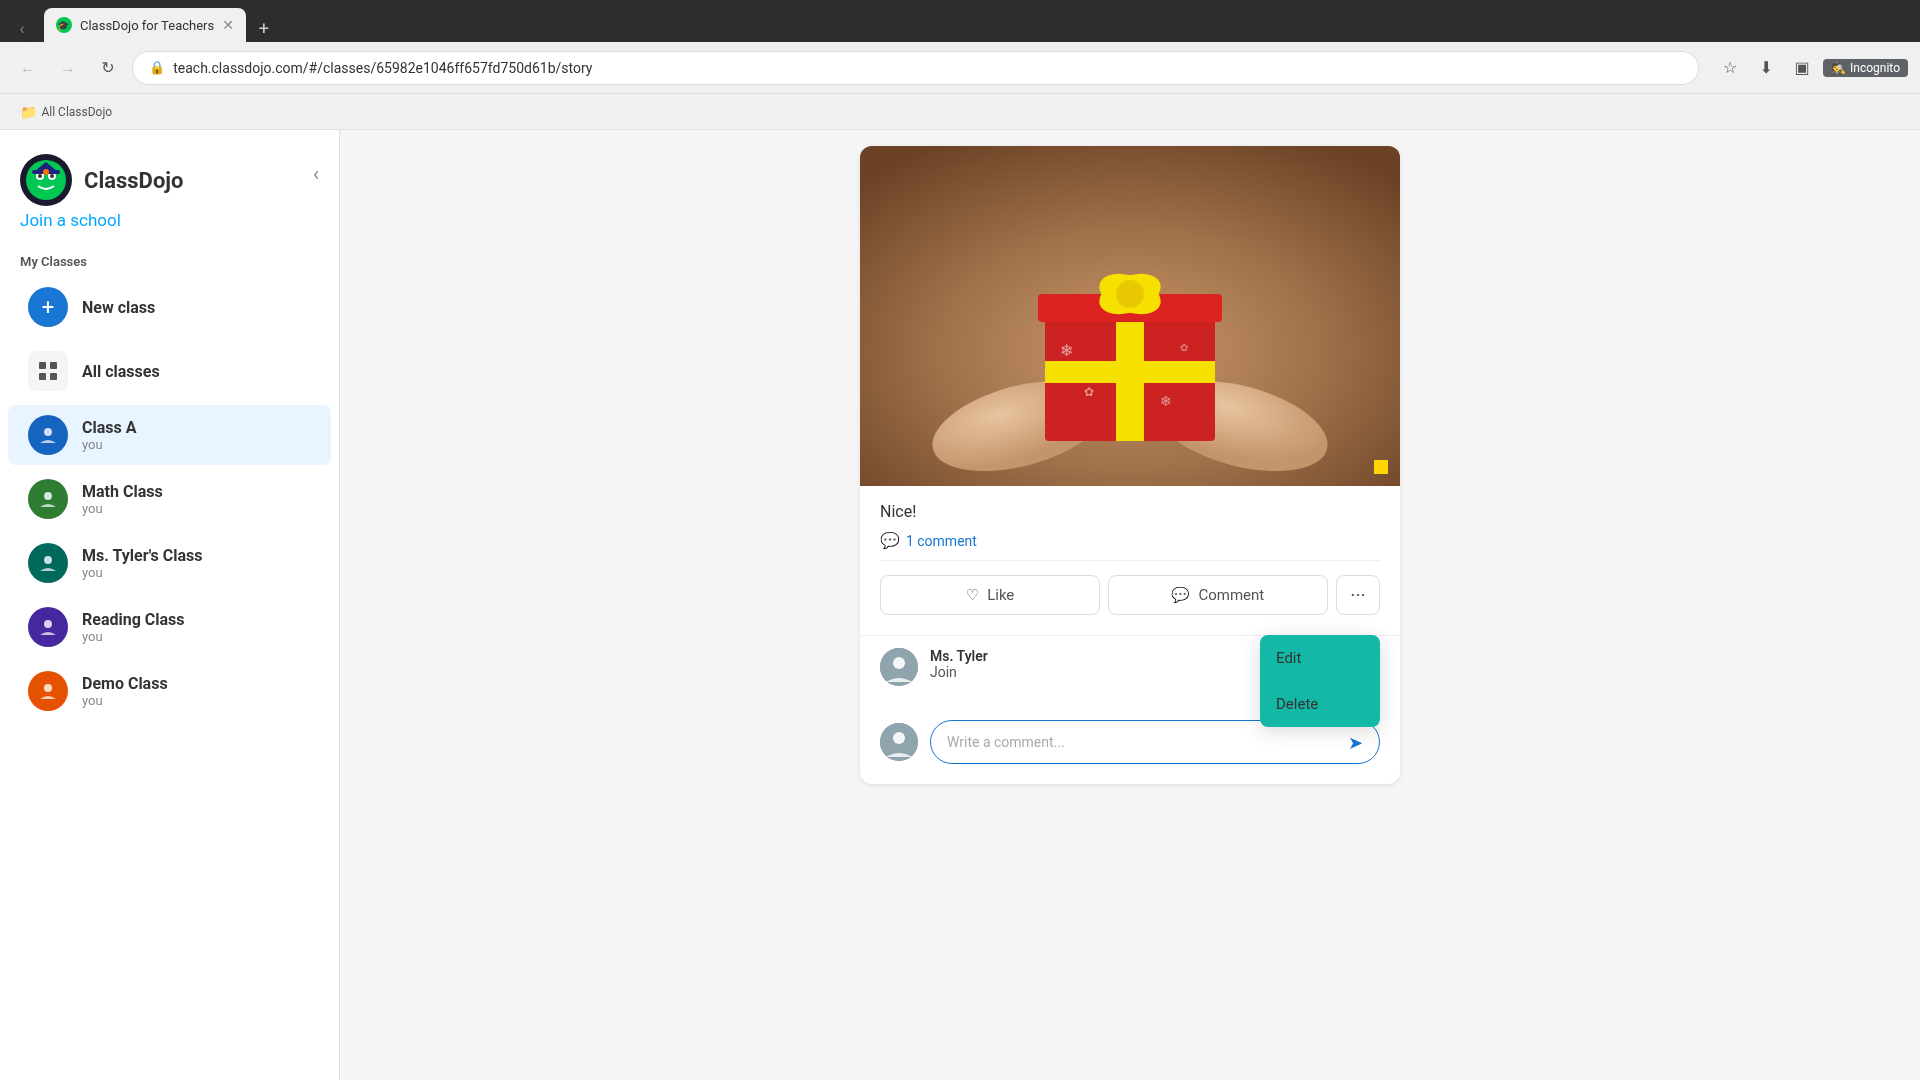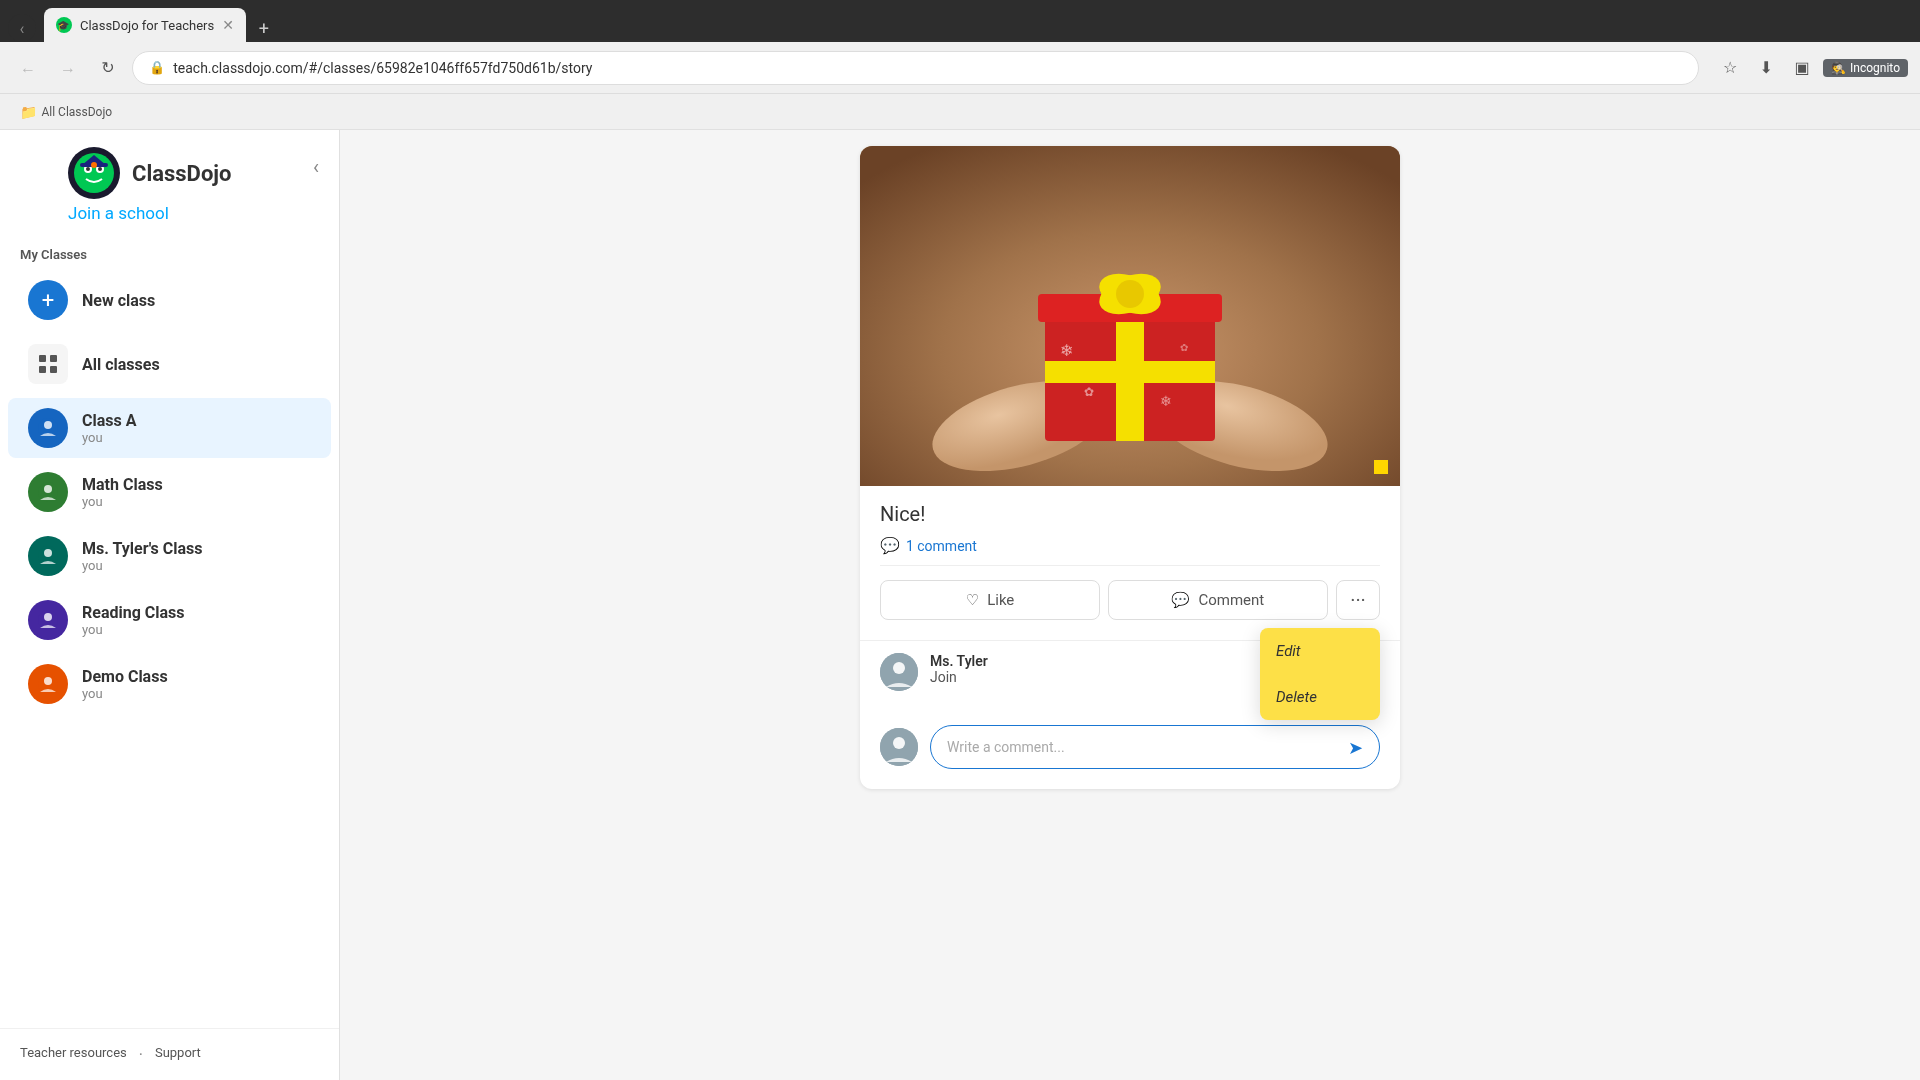--- a/index.html
+++ b/index.html
@@ -29,21 +29,21 @@
 
     .bookmarks-bar { background: #f0f0f0; height: 36px; display: flex; align-items: center; padding: 0 12px; border-bottom: 1px solid #e0e0e0; }
     .bookmark-item { font-size: 12px; color: #555; display: flex; align-items: center; gap: 4px; padding: 4px 8px; border-radius: 4px; cursor: pointer; }
     .bookmarks-folder-icon { font-size: 14px; }
 
     
     .app { display: flex; height: calc(1080px - 130px); }
 
     
     .sidebar { width: 340px; background: white; border-right: 1px solid #e0e0e0; display: flex; flex-direction: column; overflow-y: auto; flex-shrink: 0; }
-    .sidebar-header { padding: 17px 20px 16px; display: flex; align-items: flex-start; justify-content: space-between; margin-left: 48px; }
+    .sidebar-header { padding: 24px 20px 16px; display: flex; align-items: flex-start; justify-content: space-between; }
     .logo-area { display: flex; flex-direction: column; gap: 4px; }
     .logo-row { display: flex; align-items: center; gap: 12px; }
     .dojo-avatar { width: 52px; height: 52px; background: #1a1a2e; border-radius: 50%; display: flex; align-items: center; justify-content: center; overflow: hidden; }
     .dojo-avatar svg { width: 44px; height: 44px; }
     .app-name { font-size: 22px; font-weight: 700; color: #333; }
     .join-school { color: #00a8ff; font-size: 17px; cursor: pointer; }
     .collapse-btn { color: #888; font-size: 20px; cursor: pointer; margin-top: 8px; }
 
     .section-label { font-size: 13px; font-weight: 600; color: #555; padding: 8px 20px 6px; }
 
@@ -68,31 +68,31 @@
     .footer-link { font-size: 13px; color: #555; cursor: pointer; text-decoration: none; }
     .footer-dot { color: #888; }
 
     
     .main-content { flex: 1; background: #f5f5f5; overflow-y: auto; display: flex; flex-direction: column; align-items: center; padding: 0 20px; }
 
     .post-card { background: white; border-radius: 12px; width: 540px; margin: 16px 0; box-shadow: 0 1px 4px rgba(0,0,0,0.1); overflow: hidden; }
     .gift-image { width: 100%; height: 340px; background: linear-gradient(135deg, #c8a882 0%, #d4956a 30%, #8b6347 60%, #c4a882 100%); display: flex; align-items: center; justify-content: center; position: relative; }
 
     .post-body { padding: 16px 20px; }
-    .post-caption { font-size: 20px; color: #333; margin-bottom: 10px; }
+    .post-caption { font-size: 16px; color: #333; margin-bottom: 10px; }
     .comment-count { display: flex; align-items: center; gap: 6px; color: #1976d2; font-size: 14px; cursor: pointer; }
     .comment-icon { font-size: 16px; }
     .divider { height: 1px; background: #eee; margin: 10px 0; }
 
     .action-bar { display: flex; align-items: center; gap: 8px; padding: 4px 0; }
     .action-btn { flex: 1; height: 40px; border: 1px solid #ddd; border-radius: 8px; display: flex; align-items: center; justify-content: center; gap: 8px; font-size: 15px; color: #555; cursor: pointer; background: white; }
     .more-btn { width: 44px; height: 40px; border: 1px solid #ddd; border-radius: 8px; display: flex; align-items: center; justify-content: center; color: #555; cursor: pointer; background: white; position: relative; }
 
     
-    .context-menu { position: absolute; right: 0; top: 48px; background: #fde047; border-radius: 8px; box-shadow: 0 4px 20px rgba(0,0,0,0.15); width: 120px; z-index: 100; overflow: hidden; font-style: italic; }
+    .context-menu { position: absolute; right: 0; top: 60px; background: #14b8a6; border-radius: 8px; box-shadow: 0 4px 20px rgba(0,0,0,0.15); width: 120px; z-index: 100; overflow: hidden; }
     .context-menu-item { padding: 14px 16px; font-size: 15px; color: #333; cursor: pointer; }
 
     .comment-section { padding: 12px 20px; border-top: 1px solid #eee; }
     .comment { display: flex; gap: 12px; margin-bottom: 14px; align-items: flex-start; }
     .commenter-avatar { width: 38px; height: 38px; border-radius: 50%; background: #90a4ae; flex-shrink: 0; display: flex; align-items: center; justify-content: center; color: white; font-size: 16px; }
     .comment-content { flex: 1; }
     .commenter-name { font-size: 14px; font-weight: 600; color: #333; }
     .comment-text { font-size: 14px; color: #555; }
 
     .comment-input-row { display: flex; gap: 12px; align-items: center; padding: 8px 20px 20px; }
@@ -270,25 +270,20 @@
           <circle cx="12" cy="9" r="4" fill="white" opacity="0.8"></circle>
           <path d="M4 20 Q12 14 20 20" fill="white" opacity="0.7"></path>
         </svg>
       </div>
       <div class="item-text">
         <span class="item-name">Demo Class</span>
         <span class="item-sub">you</span>
       </div>
     </div>
 
-    <div class="sidebar-footer">
-      <a class="footer-link">Teacher resources</a>
-      <span class="footer-dot">·</span>
-      <a class="footer-link">Support</a>
-    </div>
   </div>
 
   <div class="main-content">
     <div class="post-card">
 
       <div class="gift-image">
 
         <svg width="540" height="340" viewBox="0 0 540 340">
 
           <defs>

